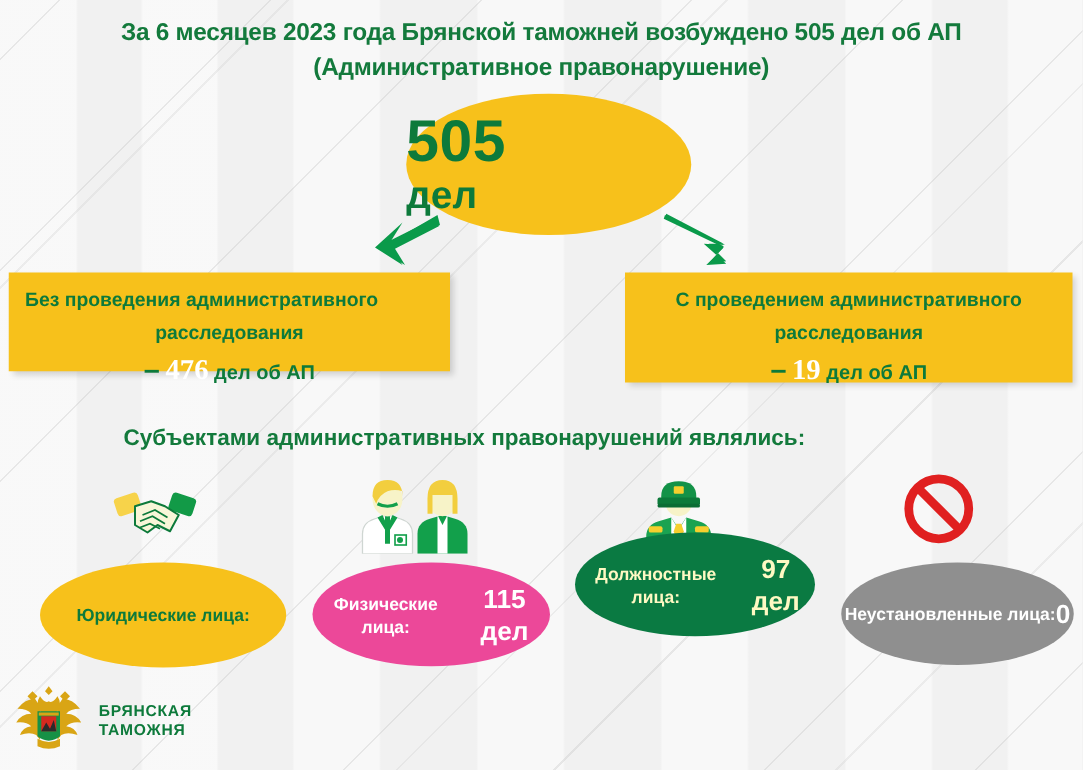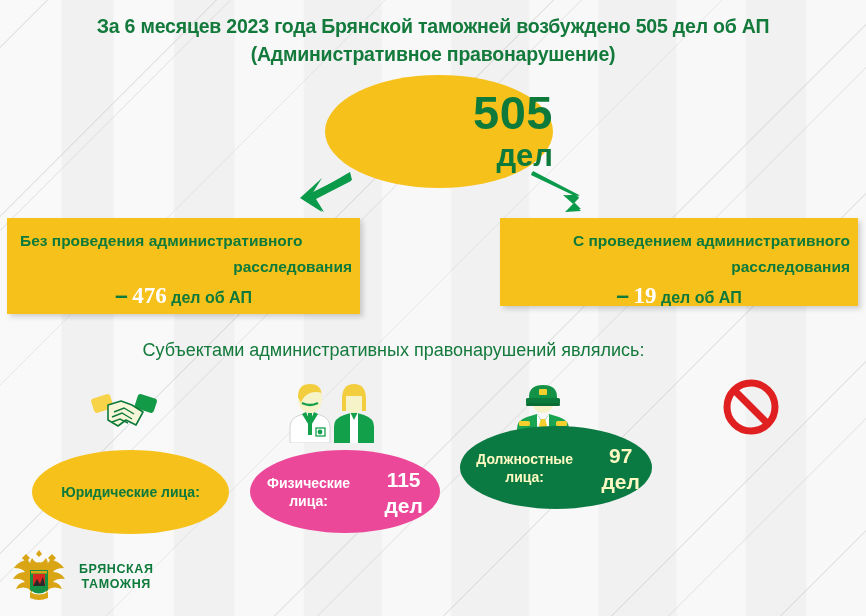--- a/index.html
+++ b/index.html
@@ -85,21 +85,21 @@
   .hero-ellipse {
     position: absolute;
     left: 325px;
     top: 75px;
     width: 228px;
     height: 113px;
     background: #f7c11b;
     border-radius: 50%;
     display: flex;
     flex-direction: column;
-    align-items: flex-end;
+    align-items: flex-start;
     justify-content: center;
     color: #0d7a3b;
     font-weight: bold;
   }
   .hero-number { font-size: 47px; line-height: 46px; letter-spacing: 0.5px; }
   .hero-unit { font-size: 31px; line-height: 36px; margin-top: 2px; }
 
   
   .arrow { position: absolute; }
   .arrow-left  { left: 292px; top: 168px; }
@@ -111,47 +111,46 @@
     background: #f7c11b;
     box-shadow: 3px 3px 5px rgba(0,0,0,0.16);
     color: #0d7a3b;
     font-weight: bold;
     font-size: 15.5px;
     line-height: 26px;
     text-align: center;
     padding: 10px 8px 8px;
     box-sizing: border-box;
   }
-  .stat-box-left  { left: 7px;   top: 218px; width: 353px; height: 96px; }
+  .stat-box-left  { left: 7px;   top: 218px; width: 353px; height: 79px; }
   .stat-box-right { left: 500px; top: 218px; width: 358px; height: 88px; }
   .stat-box .lead-left { display: block; text-align: left; padding-left: 5px; }
-  .stat-box .line2 { display: block; text-align: right; }
+  .stat-box .line2 { display: block; }
   .stat-value-row {
     display: block;
     font-size: 16px;
     margin-top: 2px;
   }
   .stat-value-row .big {
     font-size: 23px;
     color: #ffffff;
     font-family: Liberation Serif, serif;
   }
   .stat-dash { font-size: 23px; }
 
   
   .section-subtitle {
     position: absolute;
     top: 340px;
     left: 0;
     width: 743px;
     text-align: center;
     color: #137a3c;
-    font-weight: normal;
+    font-weight: bold;
     font-size: 18px;
-    margin-left: 22px;
   }
   .cat-ellipse {
     position: absolute;
     border-radius: 50%;
     display: flex;
     align-items: center;
     justify-content: center;
     text-align: center;
     font-weight: bold;
     box-sizing: border-box;
@@ -182,21 +181,20 @@
     display: flex;
     align-items: center;
     gap: 9px;
   }
   .logo-text {
     color: #0d7a3b;
     font-weight: bold;
     font-size: 12.5px;
     line-height: 15px;
     letter-spacing: 0.6px;
-    text-align: center;
   }
   .logo-text span { display: block; }
 </style>
 </head>
 <body>
 
 <div id="infographic">
 
   <div class="bg-bands"></div>
   <div class="bg-diagonals"></div>
@@ -303,20 +301,24 @@
   <div class="cat-ellipse cat1-ellipse">
     <div class="cat-label">Юридические лица:</div>
   </div>
   <div class="cat-ellipse cat2-ellipse">
     <div class="cat-label">Физические лица:</div>
     <div class="cat-value">115 дел</div>
   </div>
   <div class="cat-ellipse cat3-ellipse">
     <div class="cat-label">Должностные лица:</div>
     <div class="cat-value">97 дел</div>
+  </div>
+  <div class="cat-ellipse cat4-ellipse">
+    <div class="cat-label">Неустановленные лица:</div>
+    <div class="cat-value">0</div>
   </div>
 
   <div class="logo-block">
     <span>
       <svg width="62" height="62" viewBox="0 0 62 62">
         <g fill="#d9a515">
           <path d="M31 6 L34 10 L31 13 L28 10 Z"></path>
           <path d="M18 10 L22 14 L18 18 L14 14 Z"></path>
           <path d="M44 10 L48 14 L44 18 L40 14 Z"></path>
           <path d="M20 16 Q12 16 6 24 Q14 24 17 28 Q9 28 5 35 Q13 34 17 38 Q10 39 8 45 Q16 42 21 45 L24 49 L24 22 Z"></path>

